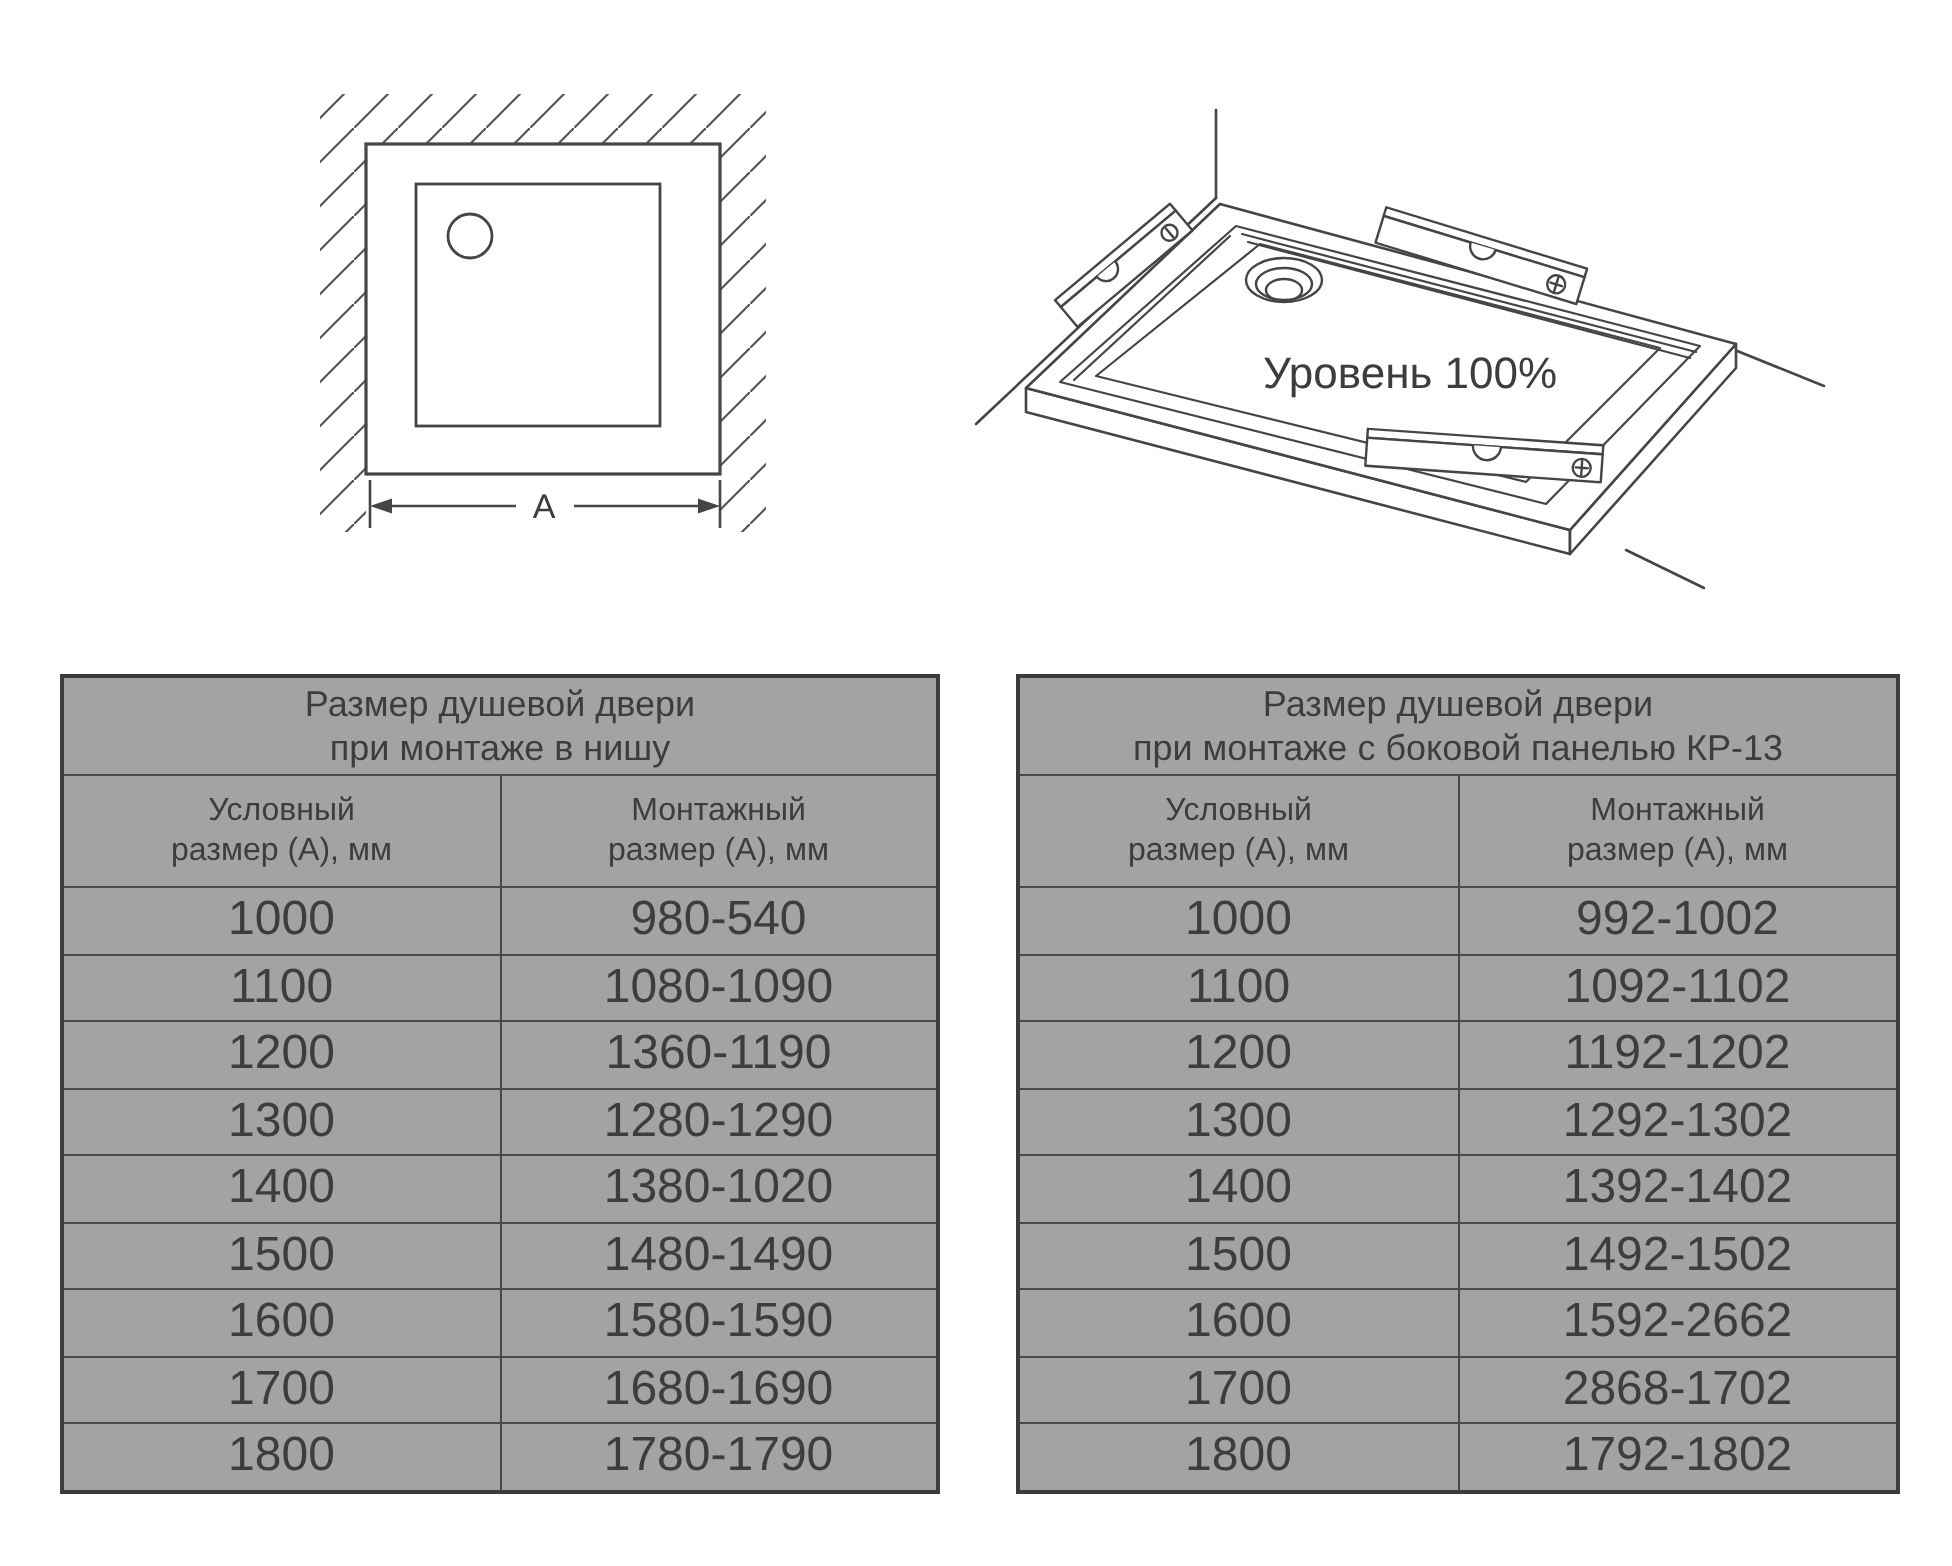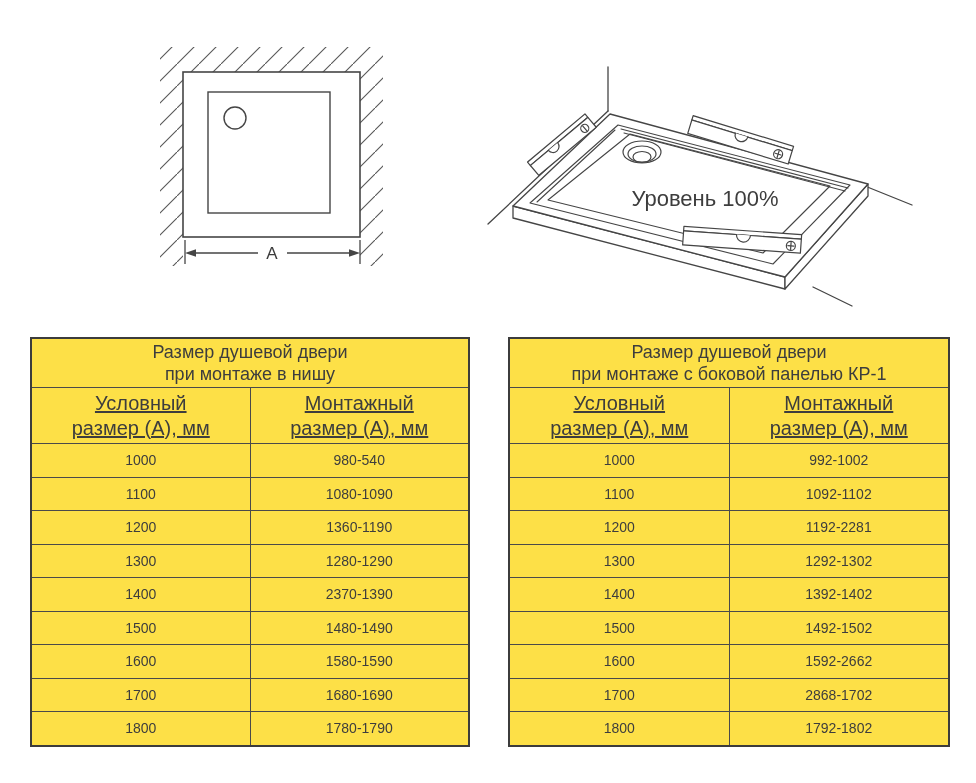--- a/index.html
+++ b/index.html
@@ -2,27 +2,27 @@
 <html><head>
 <meta charset="utf-8">
 <style>
   html,body{margin:0;padding:0;background:#ffffff;}
   .page{position:relative;width:976px;height:783px;background:#ffffff;overflow:hidden;
         font-family:"Liberation Sans",sans-serif;color:#3d3d3d;}
   .dia{position:absolute;}
   .dia svg{display:block;}
   .dia text{font-family:"Liberation Sans",sans-serif;fill:#3d3d3d;}
   table.spec{position:absolute;top:337px;border-collapse:collapse;table-layout:fixed;
-             background:#fde047;color:#3d3d3d;}
+             background:#a3a3a3;color:#3d3d3d;}
   table.spec th,table.spec td{border:1px solid #4a4a4a;text-align:center;vertical-align:middle;
              padding:0 4px;font-weight:normal;}
   table.spec{border:2px solid #3c3c3c;}
   th.title{height:48px;font-size:18px;line-height:1.25;border-bottom:1.5px solid #3c3c3c;}
-  tr.cols th{height:55px;font-size:20px;line-height:1.25;text-decoration:underline;}
-  table.spec tbody td{height:32.5px;font-size:14px;}
+  tr.cols th{height:55px;font-size:16px;line-height:1.25;}
+  table.spec tbody td{height:32.5px;font-size:24px;}
   #t0{left:30px;width:440px;}
   #t1{left:508px;width:442px;}
 </style>
 </head>
 <body>
 
 <div class="page">
 
   <div class="dia" style="left:155px;top:42px;">
     <svg width="235" height="232" viewBox="0 0 235 232">
@@ -41,21 +41,21 @@
         <line x1="205" y1="198" x2="205" y2="222"></line>
         <line x1="39" y1="211" x2="103" y2="211"></line>
         <line x1="132" y1="211" x2="196" y2="211"></line>
         <polygon points="30,211 41,207.2 41,214.8" fill="#454545" stroke="none"></polygon>
         <polygon points="205,211 194,207.2 194,214.8" fill="#454545" stroke="none"></polygon>
       </g>
       <text x="117" y="217" font-size="17" text-anchor="middle">A</text>
     </svg>
   </div>
 
-  <div class="dia" style="left:480px;top:34px;">
+  <div class="dia" style="left:480px;top:22px;">
     <svg width="490" height="290" viewBox="0 0 490 290" stroke-linejoin="round" stroke-linecap="round">
       <g stroke="#454545" stroke-width="1.3" fill="none">
         <line x1="128" y1="33" x2="128" y2="77"></line>
         <line x1="128" y1="77" x2="8" y2="190"></line>
         <line x1="370" y1="146" x2="432" y2="171"></line>
         <line x1="333" y1="253" x2="372" y2="272"></line>
       </g>
       <g stroke="#454545" stroke-width="1.3">
         <polygon points="33,172 305,243 305,255 33,184" fill="#ffffff"></polygon>
         <polygon points="305,243 388,150 388,162 305,255" fill="#ffffff"></polygon>
@@ -131,21 +131,21 @@
         <tr>
           <td>1200</td>
           <td>1360-1190</td>
         </tr>
         <tr>
           <td>1300</td>
           <td>1280-1290</td>
         </tr>
         <tr>
           <td>1400</td>
-          <td>2370-1390</td>
+          <td>1380-1020</td>
         </tr>
         <tr>
           <td>1500</td>
           <td>1480-1490</td>
         </tr>
         <tr>
           <td>1600</td>
           <td>1580-1590</td>
         </tr>
         <tr>
@@ -157,21 +157,21 @@
           <td>1780-1790</td>
         </tr>
       </tbody>
   </table>
 
   <table class="spec" id="t1">
     <thead>
       <tr>
         <th class="title" colspan="2">
           <span>Размер душевой двери</span><br>
-          <span>при монтаже с боковой панелью КР-1</span>
+          <span>при монтаже с боковой панелью КР-13</span>
         </th>
       </tr>
       <tr class="cols">
         <th>
           <span>Условный</span><br>
           <span>размер (А), мм</span>
         </th>
         <th>
           <span>Монтажный</span><br>
           <span>размер (А), мм</span>
@@ -182,21 +182,21 @@
         <tr>
           <td>1000</td>
           <td>992-1002</td>
         </tr>
         <tr>
           <td>1100</td>
           <td>1092-1102</td>
         </tr>
         <tr>
           <td>1200</td>
-          <td>1192-2281</td>
+          <td>1192-1202</td>
         </tr>
         <tr>
           <td>1300</td>
           <td>1292-1302</td>
         </tr>
         <tr>
           <td>1400</td>
           <td>1392-1402</td>
         </tr>
         <tr>

